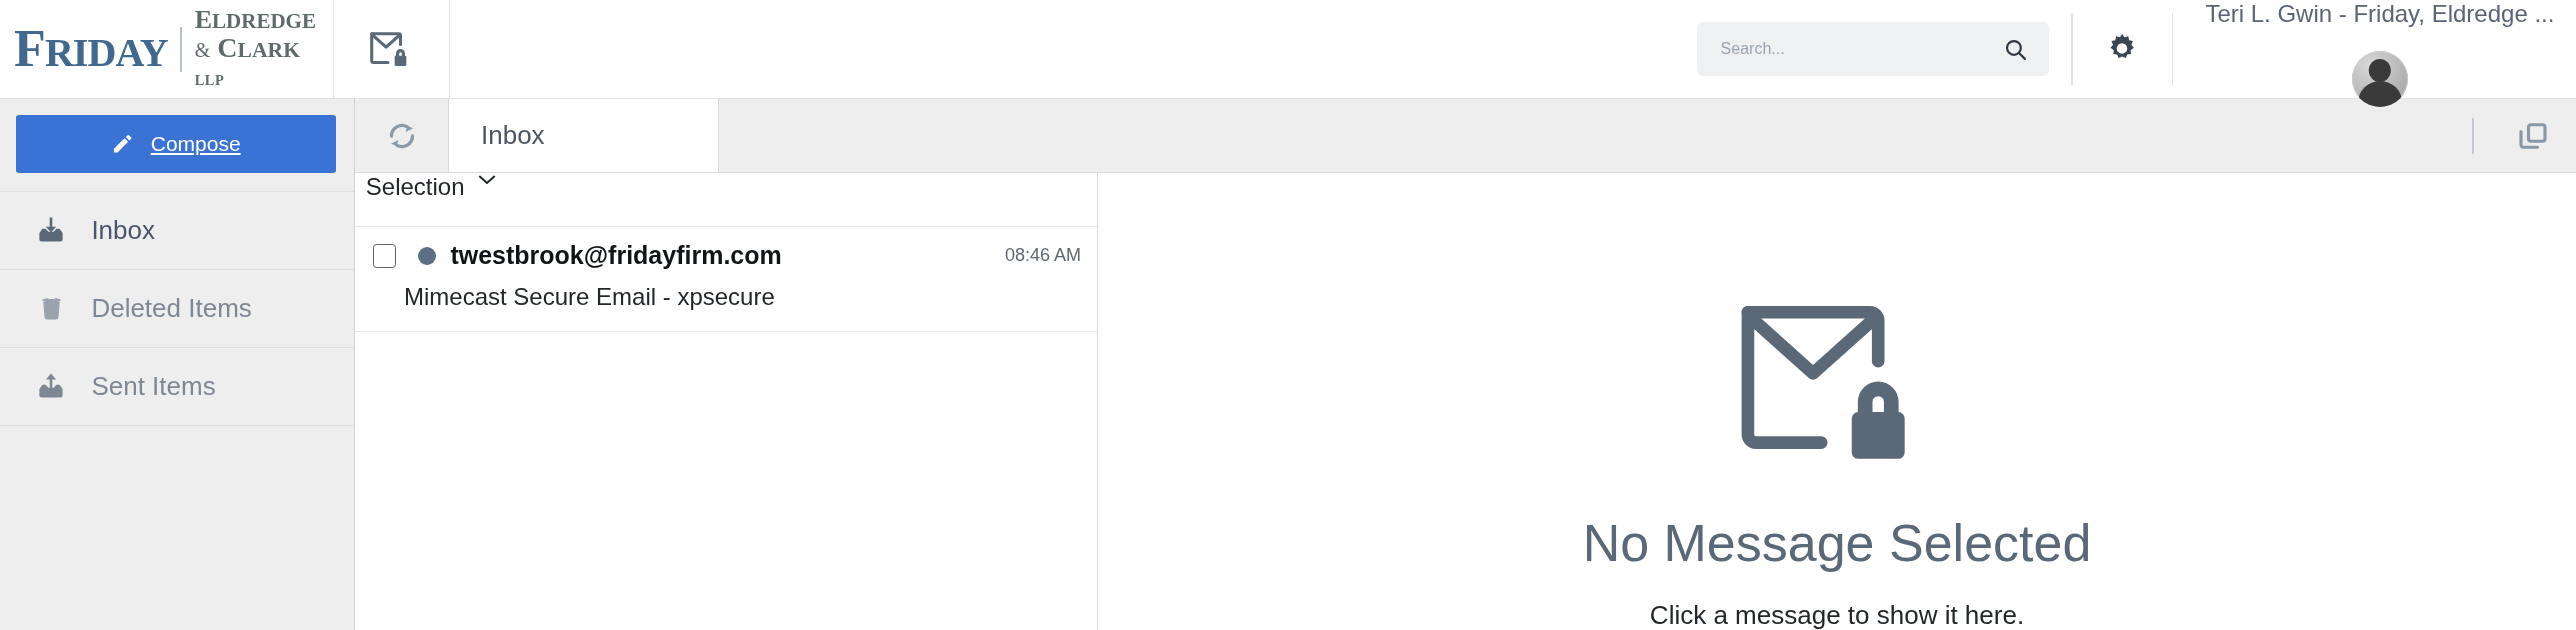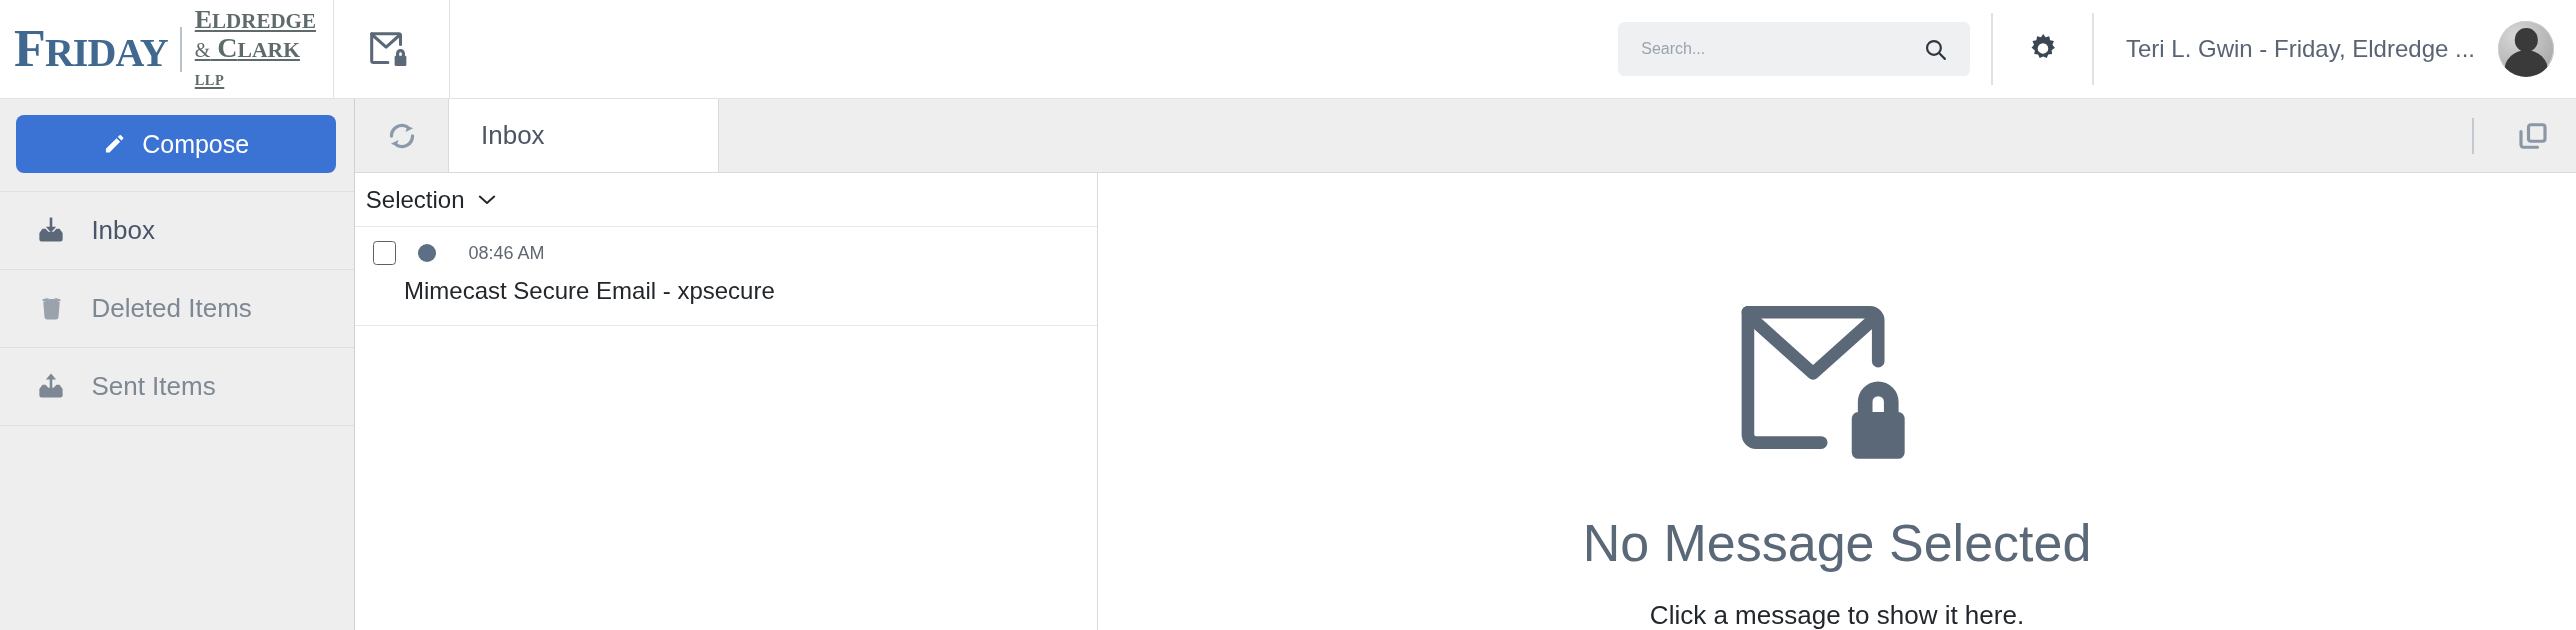--- a/index.html
+++ b/index.html
@@ -30,21 +30,20 @@
     color: #41688f; letter-spacing: -0.9px;
     line-height: 1;
   }
   .logo-friday .sm { font-size: 40px; }
   .logo-divider { width: 1.8px; height: 45px; background: #b9c1c9; margin: 0 12.6px; }
   .logo-right { display: flex; flex-direction: column; justify-content: center; }
   .logo-eldredge, .logo-clark {
     font-family: "Liberation Serif", serif;
     font-weight: 700; color: #5f6b6b; line-height: 1.02;
     letter-spacing: 0px;
-    text-decoration: underline;
   }
   .logo-eldredge { font-size: 26px; }
   .logo-eldredge .sm { font-size: 21px; }
   .logo-clark { font-size: 28px; }
   .logo-clark .sm { font-size: 21.6px; }
   .logo-clark .amp { font-size: 20px; font-weight: 400; }
   .logo-clark .llp { font-size: 14.4px; letter-spacing: 0.5px; }
 
   .header-mail-box {
     width: 117px; min-width: 117px;
@@ -69,20 +68,21 @@
   .search-input::placeholder { color: #9aa4b0; }
 
   .header-divider { width: 1.8px; background: #dfe2e6; margin: 12.6px 0; }
   .gear-wrap {
     width: 99px; min-width: 99px;
     display: flex; align-items: center; justify-content: center;
   }
   .user-wrap {
     display: flex; align-items: center; gap: 23.4px;
     padding: 0 21.6px 0 32px;
+    flex-direction: column;
   }
   .user-name {
     font-size: 24px; color: #5a6474; white-space: nowrap;
   }
   .avatar {
     width: 56px; height: 56px; border-radius: 50%;
     background: radial-gradient(circle at 32% 26%, #d8d8d8 0%, #bdbdbd 46%, #9e9e9e 100%);
     position: relative; overflow: hidden; flex: 0 0 auto;
     box-shadow: 0 0 0 0.9px #cfcfcf inset;
   }
@@ -106,24 +106,24 @@
     background: #eeeeee;
     border-right: 1.8px solid #cdd2d8;
     display: flex; flex-direction: column;
   }
   .compose-cell {
     padding: 16px 18px 18px 16px;
     border-bottom: 1.8px solid #dcdfe3;
   }
   .compose-btn {
     width: 100%; height: 58px;
-    background: #3b73d4; border: none; border-radius: 8px;
+    background: #3b73d4; border: none; border-radius: 3px;
     color: #ffffff; font-family: "Liberation Sans", sans-serif;
-    font-size: 25px; cursor: pointer;
-    display: flex; align-items: center; justify-content: center; gap: 16px;
+    font-size: 21px; cursor: pointer;
+    display: flex; align-items: center; justify-content: center; gap: 16px; text-decoration: underline;
   }
   .nav-item {
     height: 78px; display: flex; align-items: center; gap: 23.4px;
     padding-left: 34px;
     border-bottom: 1.8px solid #dcdfe3;
     cursor: pointer;
   }
   .nav-label { font-size: 26px; color: #7e8894; }
   .nav-item.active .nav-label { color: #49566a; }
   .nav-icon { width: 34px; display: flex; align-items: center; justify-content: center; }
@@ -160,21 +160,21 @@
 
   
   .list-pane {
     width: 743px; min-width: 743px;
     background: #ffffff;
     border-right: 1.8px solid #d7dbe0;
     display: flex; flex-direction: column;
   }
   .list-head {
     height: 54px; min-height: 54px;
-    display: flex; align-items: center; padding-left: 10.8px;
+    display: flex; align-items: flex-start; padding-left: 10.8px;
     border-bottom: 1.8px solid #e6e8ea;
     cursor: pointer;
   }
   .selection-label { font-size: 24px; color: #23272b; }
   .chev { margin-left: 12.6px; display: inline-flex; }
   .msg-row {
     padding: 14.4px 16px 20px 18px;
     border-bottom: 1.8px solid #e6e8ea;
     cursor: pointer;
   }
@@ -356,20 +356,21 @@
               <svg width="20" height="12.6" viewBox="0 0 22 14">
                 <path d="M3 4 L11 11 L19 4" fill="none" stroke="#23272b" stroke-width="2.2" stroke-linecap="round" stroke-linejoin="round"></path>
               </svg>
             </span>
           </div>
 
           <div class="msg-row">
             <div class="msg-line1">
               <span class="checkbox"></span>
               <span class="unread-dot"></span>
+              <span class="msg-sender">twestbrook@fridayfirm.com</span>
               <span class="msg-time">08:46 AM</span>
             </div>
             <div class="msg-subject">Mimecast Secure Email - xpsecure</div>
           </div>
 
           <div class="list-fill"></div>
         </div>
 
         <div class="read-pane">
           <div class="empty-icon">

